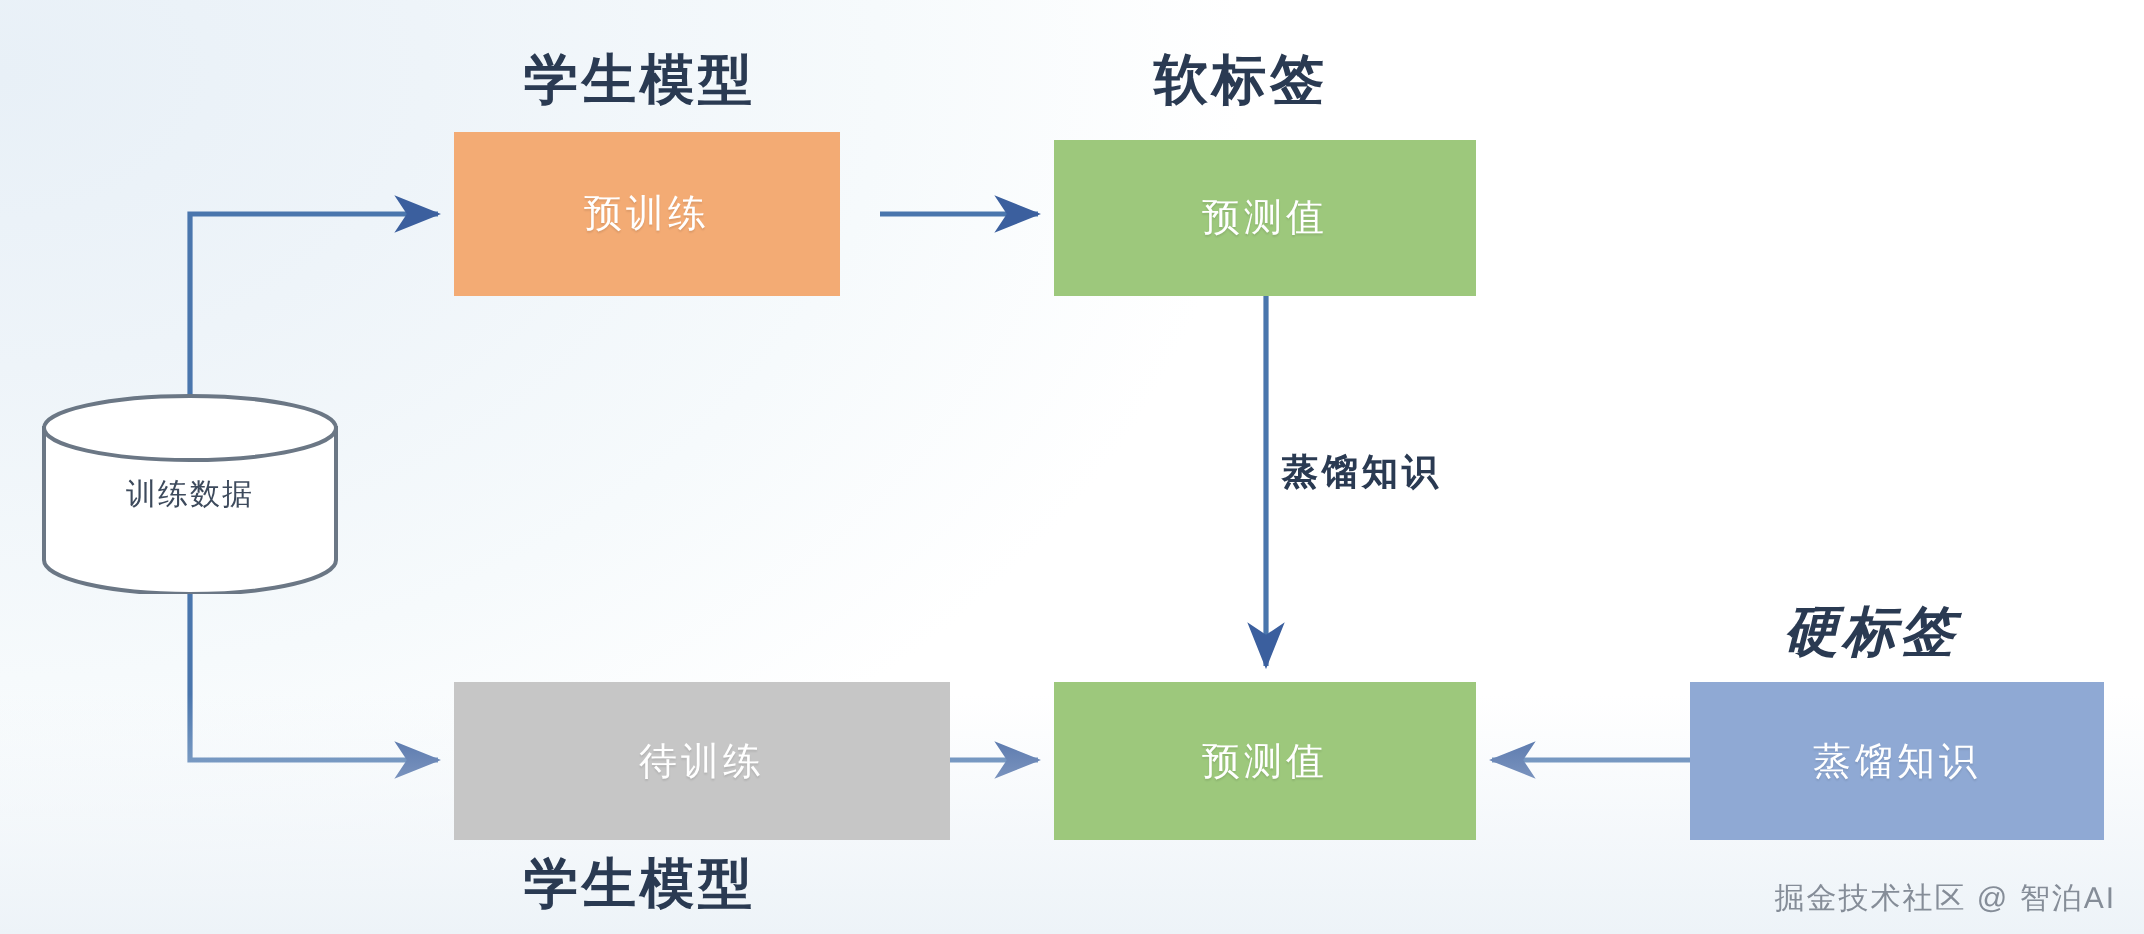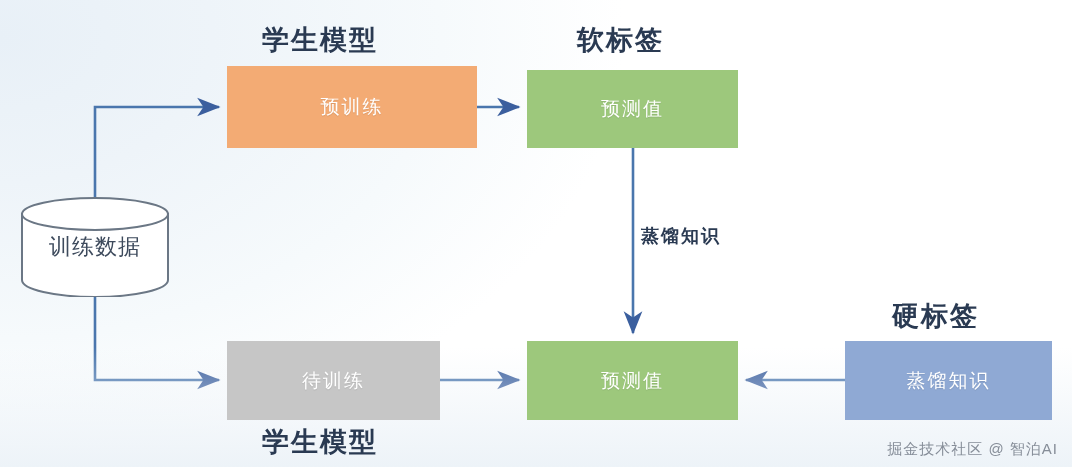--- a/index.html
+++ b/index.html
@@ -43,31 +43,31 @@
     align-items: center;
     justify-content: center;
     color: #ffffff;
     font-size: 19px;
     letter-spacing: 2px;
     text-shadow: 0 1px 1px rgba(0,0,0,0.10);
     z-index: 3;
   }
   .node-teacher {
     left: 227px; top: 66px;
-    width: 250px; height: 82px;
+    width: 193px; height: 82px;
     background: #f3ab74;
   }
   .node-soft {
     left: 527px; top: 70px;
     width: 211px; height: 78px;
     background: #9dc87c;
   }
   .node-student {
     left: 227px; top: 341px;
-    width: 213px; height: 79px;
+    width: 248px; height: 79px;
     background: #c6c6c6;
   }
   .node-center {
     left: 527px; top: 341px;
     width: 211px; height: 79px;
     background: #9dc87c;
   }
   .node-hard {
     left: 845px; top: 341px;
     width: 207px; height: 79px;
@@ -80,38 +80,38 @@
     color: #2a3a52;
     font-size: 27px;
     font-weight: 600;
     letter-spacing: 2px;
     white-space: nowrap;
     z-index: 3;
   }
   .cap-teacher { left: 262px; top: 22px; }
   .cap-soft    { left: 577px; top: 22px; }
   .cap-student { left: 262px; top: 424px; }
-  .cap-hard    { left: 892px; top: 298px; }
+  .cap-hard    { left: 892px; top: 298px; font-style: italic; }
 
   
   .cylinder {
     position: absolute;
     left: 19px; top: 197px;
     width: 152px; height: 100px;
     z-index: 3;
   }
   .cyl-label {
     position: absolute;
     left: 0; top: 0;
     width: 152px; height: 100px;
     display: flex;
     align-items: center;
     justify-content: center;
     color: #3d4a5c;
-    font-size: 22px;
+    font-size: 15px;
     letter-spacing: 1px;
   }
 
   
   .edge-label {
     position: absolute;
     left: 641px; top: 224px;
     color: #2a3a52;
     font-size: 18px;
     font-weight: 600;

